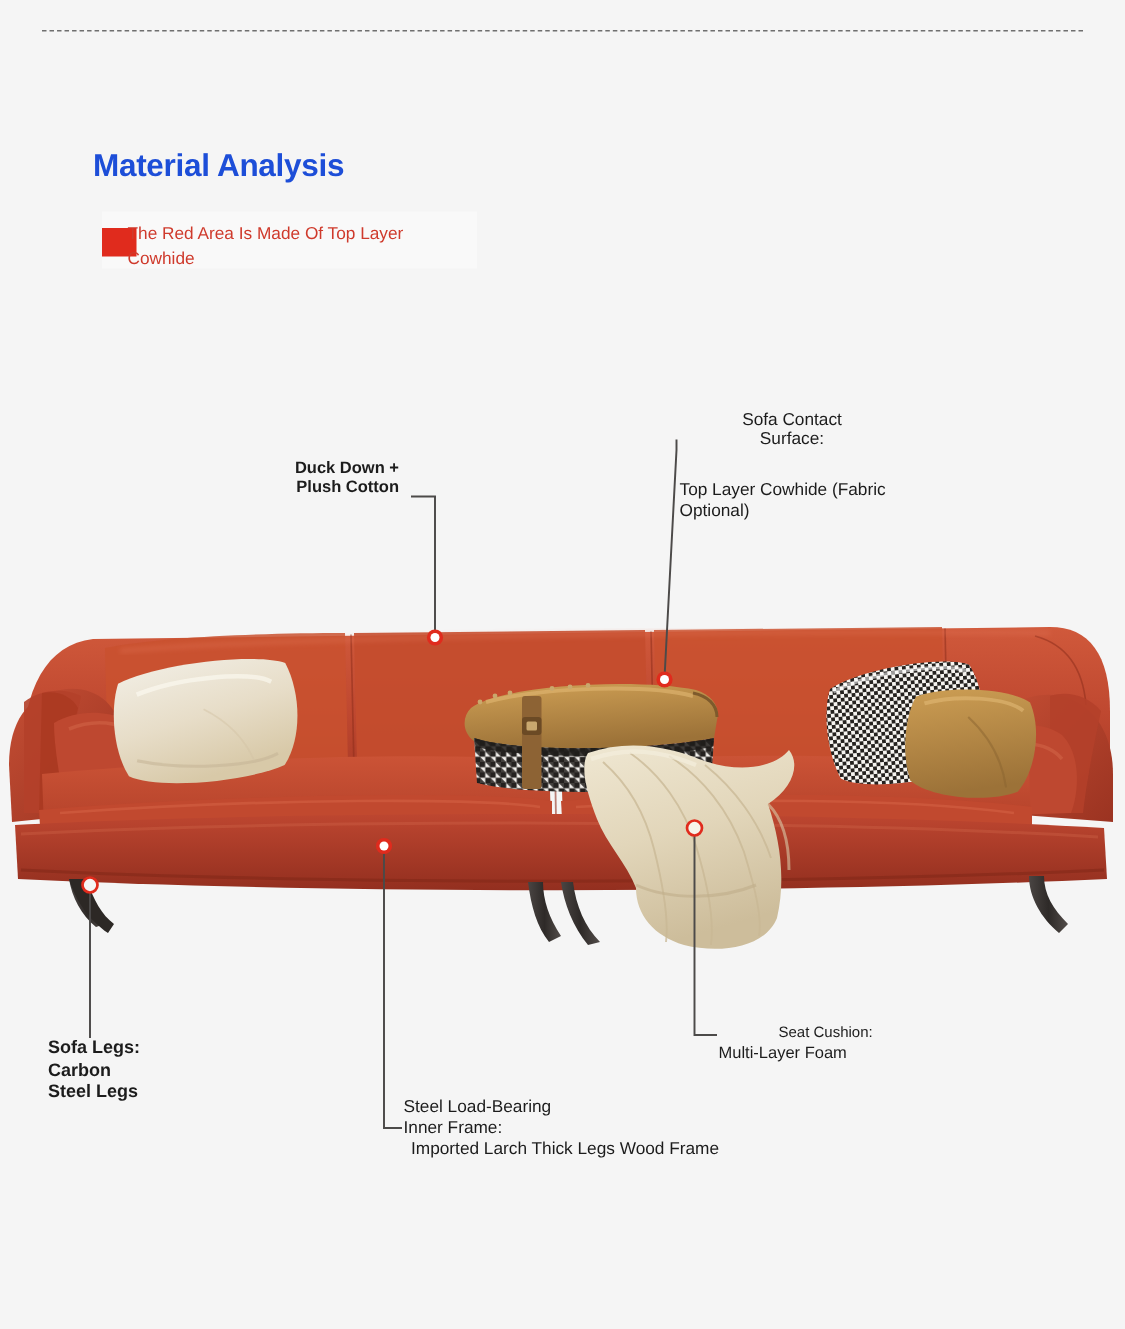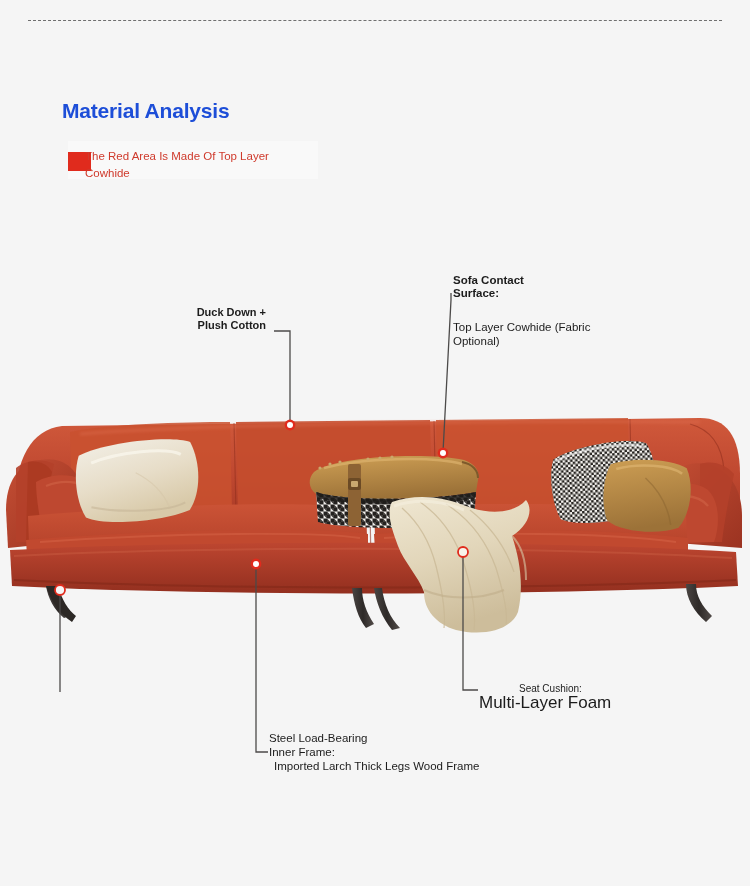--- a/index.html
+++ b/index.html
@@ -68,36 +68,36 @@
   .ann.reg .hd { font-weight: normal; }
   .ann.reg .bd { font-weight: normal; }
 
   
   #ann-cushion { left: 156px; top: 306px; width: 110px; }
   #ann-cushion .hd { text-align: center; }
   #ann-cushion .bd { text-align: right; }
 
   
   #ann-contact { left: 453px; top: 274px; width: 150px; }
-  #ann-contact .hd { font-weight: bold; font-size: 11.5px; line-height: 13px; }
+  #ann-contact .hd { font-weight: normal; font-size: 11.5px; line-height: 13px; text-align: center; }
   #ann-contact .bd { font-weight: normal; font-size: 11.5px; line-height: 14px; margin-top: 20px; }
 
   
   #ann-legs { left: 32px; top: 691px; width: 110px; }
   #ann-legs .hd { font-size: 12px; font-weight: bold; line-height: 14.5px; }
 
   
   #ann-frame { left: 269px; top: 731px; width: 230px; }
   #ann-frame .hd { font-size: 11.5px; font-weight: normal; line-height: 14px; }
   #ann-frame .bd { font-size: 11.5px; font-weight: normal; line-height: 14px; padding-left: 5px; }
 
   
   #ann-seat { left: 479px; top: 682px; width: 140px; }
   #ann-seat .hd { font-size: 10px; font-weight: normal; line-height: 13.5px; margin-left: 40px; }
-  #ann-seat .bd { font-size: 17px; font-weight: normal; line-height: 13.5px; }
+  #ann-seat .bd { font-size: 11px; font-weight: normal; line-height: 13.5px; }
 
   
   #leaders { position: absolute; left: 0; top: 0; width: 750px; height: 886px; }
 
   
   #sofa { position: absolute; left: 0; top: 390px; width: 750px; height: 250px; }
 </style>
 </head>
 <body>
 
@@ -306,20 +306,25 @@
 Plush Cotton</div>
   </div>
 
   <div class="ann reg" id="ann-contact">
     <div class="hd">Sofa Contact
 Surface:</div>
     <div class="bd">Top Layer Cowhide (Fabric
 Optional)</div>
   </div>
 
+  <div class="ann" id="ann-legs">
+    <div class="hd">Sofa Legs:
+Carbon
+Steel Legs</div>
+  </div>
 
   <div class="ann reg" id="ann-frame">
     <div class="hd">Steel Load-Bearing
 Inner Frame:</div>
     <div class="bd">Imported Larch Thick Legs Wood Frame</div>
   </div>
 
   <div class="ann reg" id="ann-seat">
     <div class="hd">Seat Cushion:</div>
     <div class="bd">Multi-Layer Foam</div>

